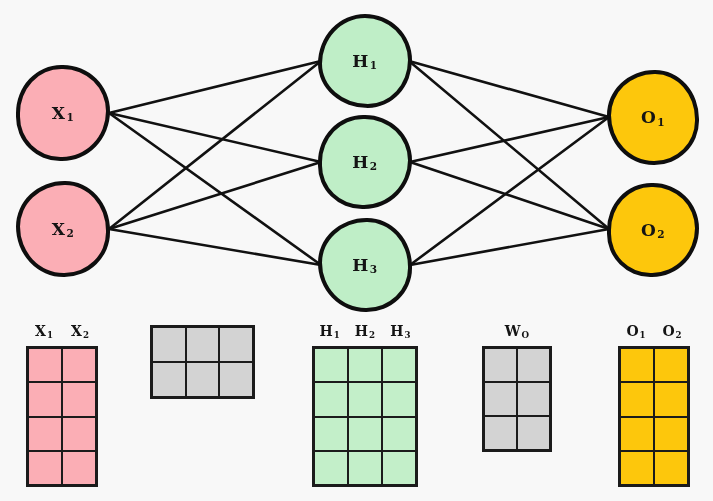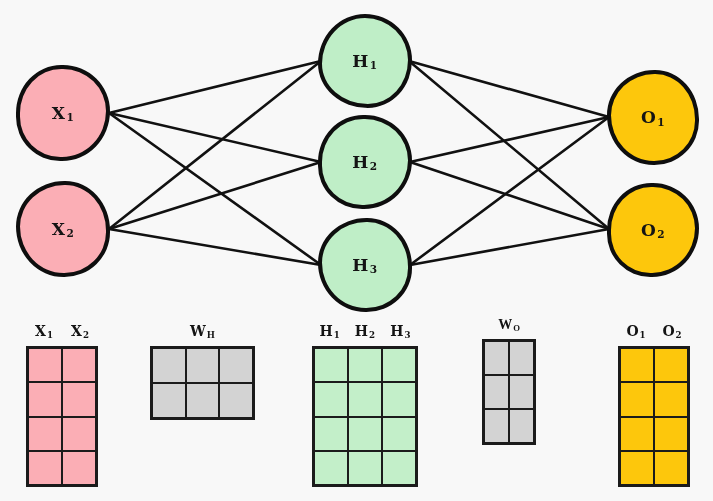--- a/index.html
+++ b/index.html
@@ -131,23 +131,20 @@
         <div class="cell" style="background: rgb(251, 174, 181);"></div>
         <div class="cell" style="background: rgb(251, 174, 181);"></div>
         <div class="cell" style="background: rgb(251, 174, 181);"></div>
         <div class="cell" style="background: rgb(251, 174, 181);"></div>
         <div class="cell" style="background: rgb(251, 174, 181);"></div>
         <div class="cell" style="background: rgb(251, 174, 181);"></div>
       </div>
   </div>
 
   <div class="matrix" style="left:150px; top:325px; width:105px;">
-    <div class="mheader">
-      <span class="mlabel"><span>W</span><span class="sub">H</span></span>
-    </div>
     <div class="grid" style="height: 74px; grid-template-columns: repeat(3, 1fr);">
         <div class="cell" style="background: rgb(211, 211, 211);"></div>
         <div class="cell" style="background: rgb(211, 211, 211);"></div>
         <div class="cell" style="background: rgb(211, 211, 211);"></div>
         <div class="cell" style="background: rgb(211, 211, 211);"></div>
         <div class="cell" style="background: rgb(211, 211, 211);"></div>
         <div class="cell" style="background: rgb(211, 211, 211);"></div>
       </div>
   </div>
 
@@ -166,21 +163,21 @@
         <div class="cell" style="background: rgb(195, 239, 201);"></div>
         <div class="cell" style="background: rgb(195, 239, 201);"></div>
         <div class="cell" style="background: rgb(195, 239, 201);"></div>
         <div class="cell" style="background: rgb(195, 239, 201);"></div>
         <div class="cell" style="background: rgb(195, 239, 201);"></div>
         <div class="cell" style="background: rgb(195, 239, 201);"></div>
         <div class="cell" style="background: rgb(195, 239, 201);"></div>
       </div>
   </div>
 
-  <div class="matrix" style="left:482px; top:318px; width:54px;font-family:Liberation Serif, serif;">
+  <div class="matrix" style="left:482px; top:325px; width:70px;">
     <div class="mheader">
       <span class="mlabel"><span>W</span><span class="sub">O</span></span>
     </div>
     <div class="grid" style="height: 106px; grid-template-columns: repeat(2, 1fr);">
         <div class="cell" style="background: rgb(211, 211, 211);"></div>
         <div class="cell" style="background: rgb(211, 211, 211);"></div>
         <div class="cell" style="background: rgb(211, 211, 211);"></div>
         <div class="cell" style="background: rgb(211, 211, 211);"></div>
         <div class="cell" style="background: rgb(211, 211, 211);"></div>
         <div class="cell" style="background: rgb(211, 211, 211);"></div>

